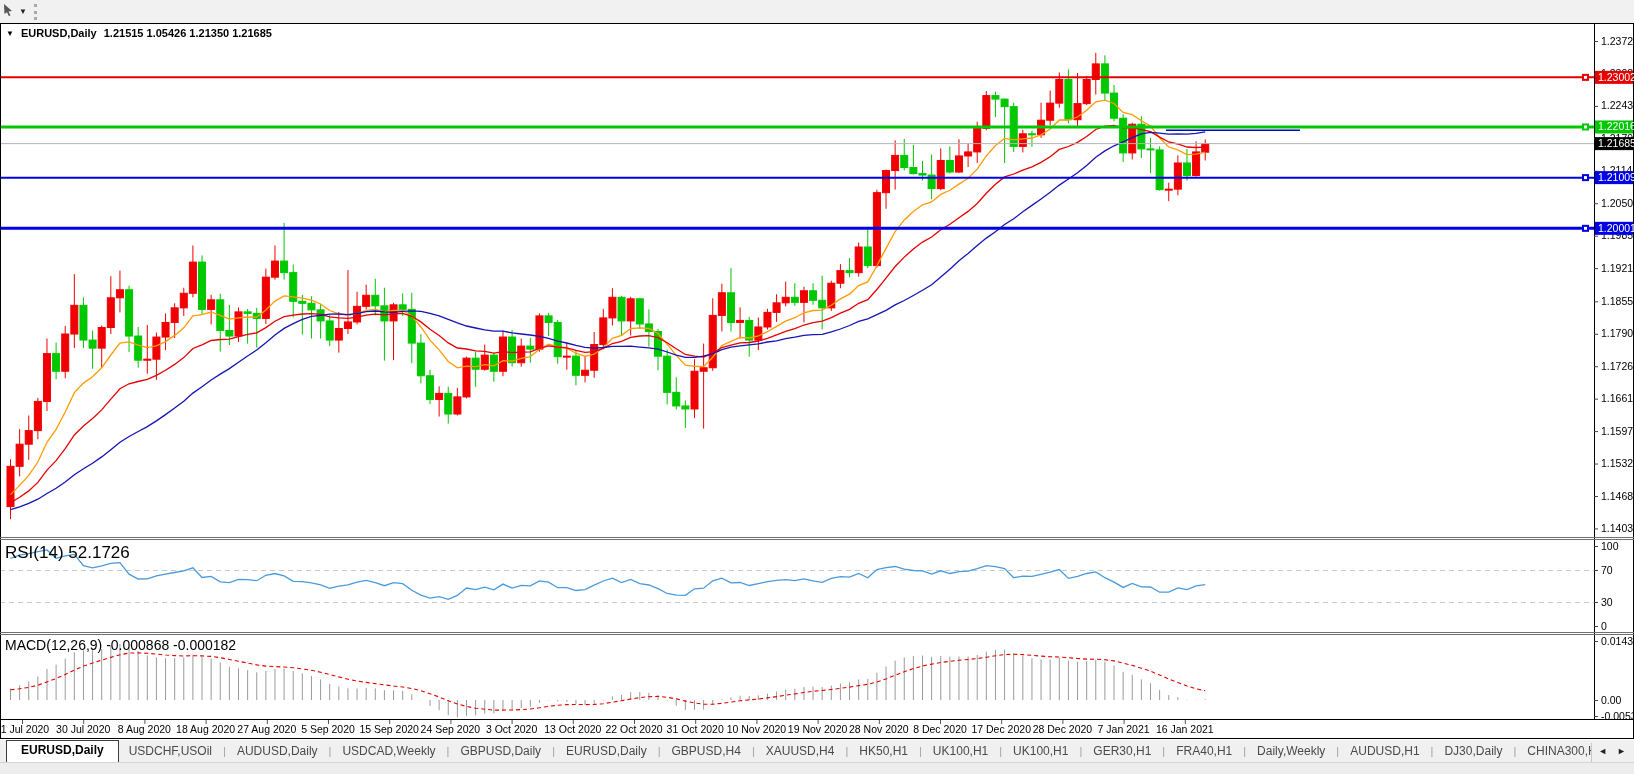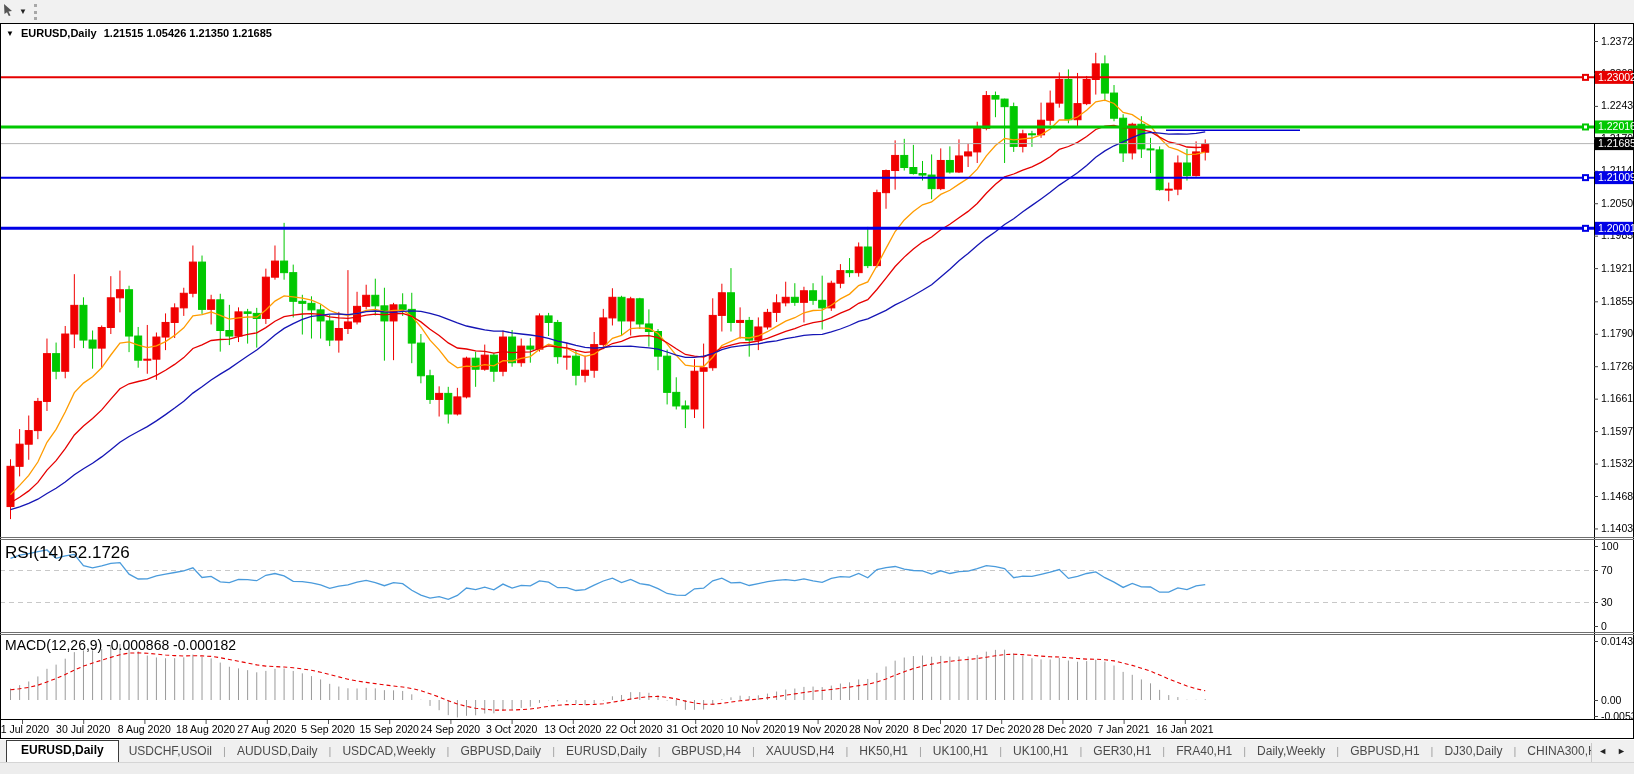--- a/index.html
+++ b/index.html
@@ -640,21 +640,21 @@
         <div class="tab">UK100,H1</div>
         <span class="tab-div">|</span>
         <div class="tab">UK100,H1</div>
         <span class="tab-div">|</span>
         <div class="tab">GER30,H1</div>
         <span class="tab-div">|</span>
         <div class="tab">FRA40,H1</div>
         <span class="tab-div">|</span>
         <div class="tab">Daily,Weekly</div>
         <span class="tab-div">|</span>
-        <div class="tab">GBPUSD,H1</div>
+        <div class="tab">AUDUSD,H1</div>
         <span class="tab-div">|</span>
         <div class="tab">DJ30,Daily</div>
         <span class="tab-div">|</span>
         <div class="tab">CHINA300,H1</div>
       </div>
     <div id="tab-arrows">
       <span>◄</span>
       <span>►</span>
     </div>
   </div>

